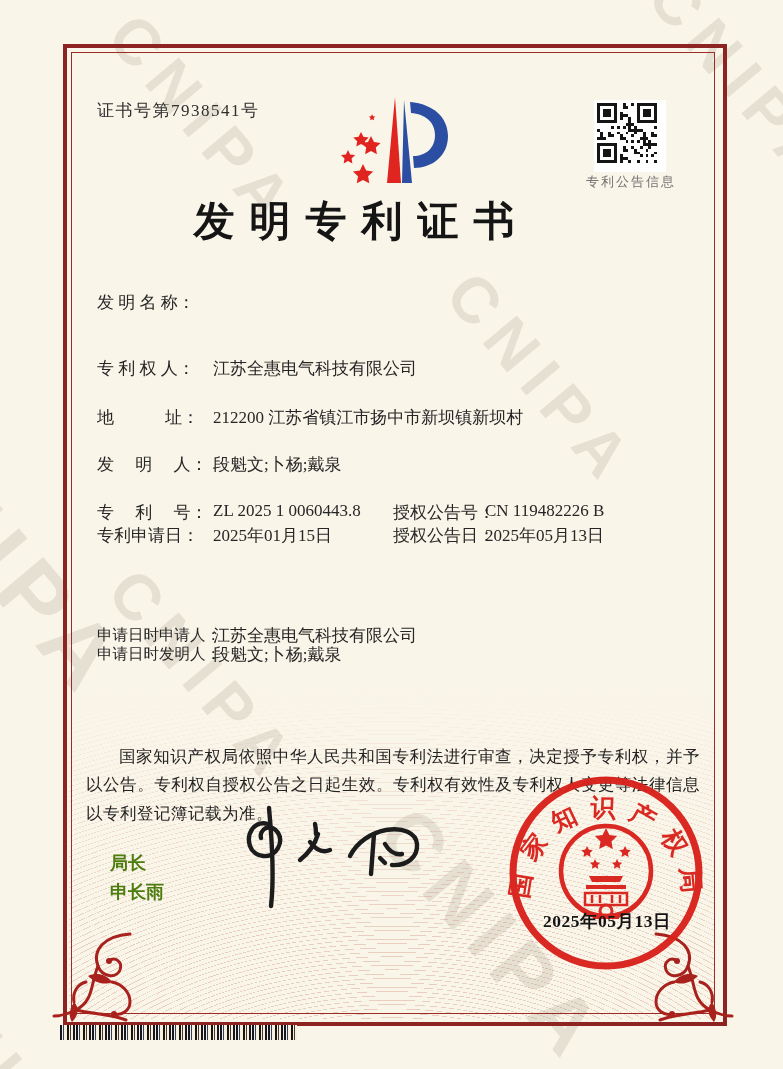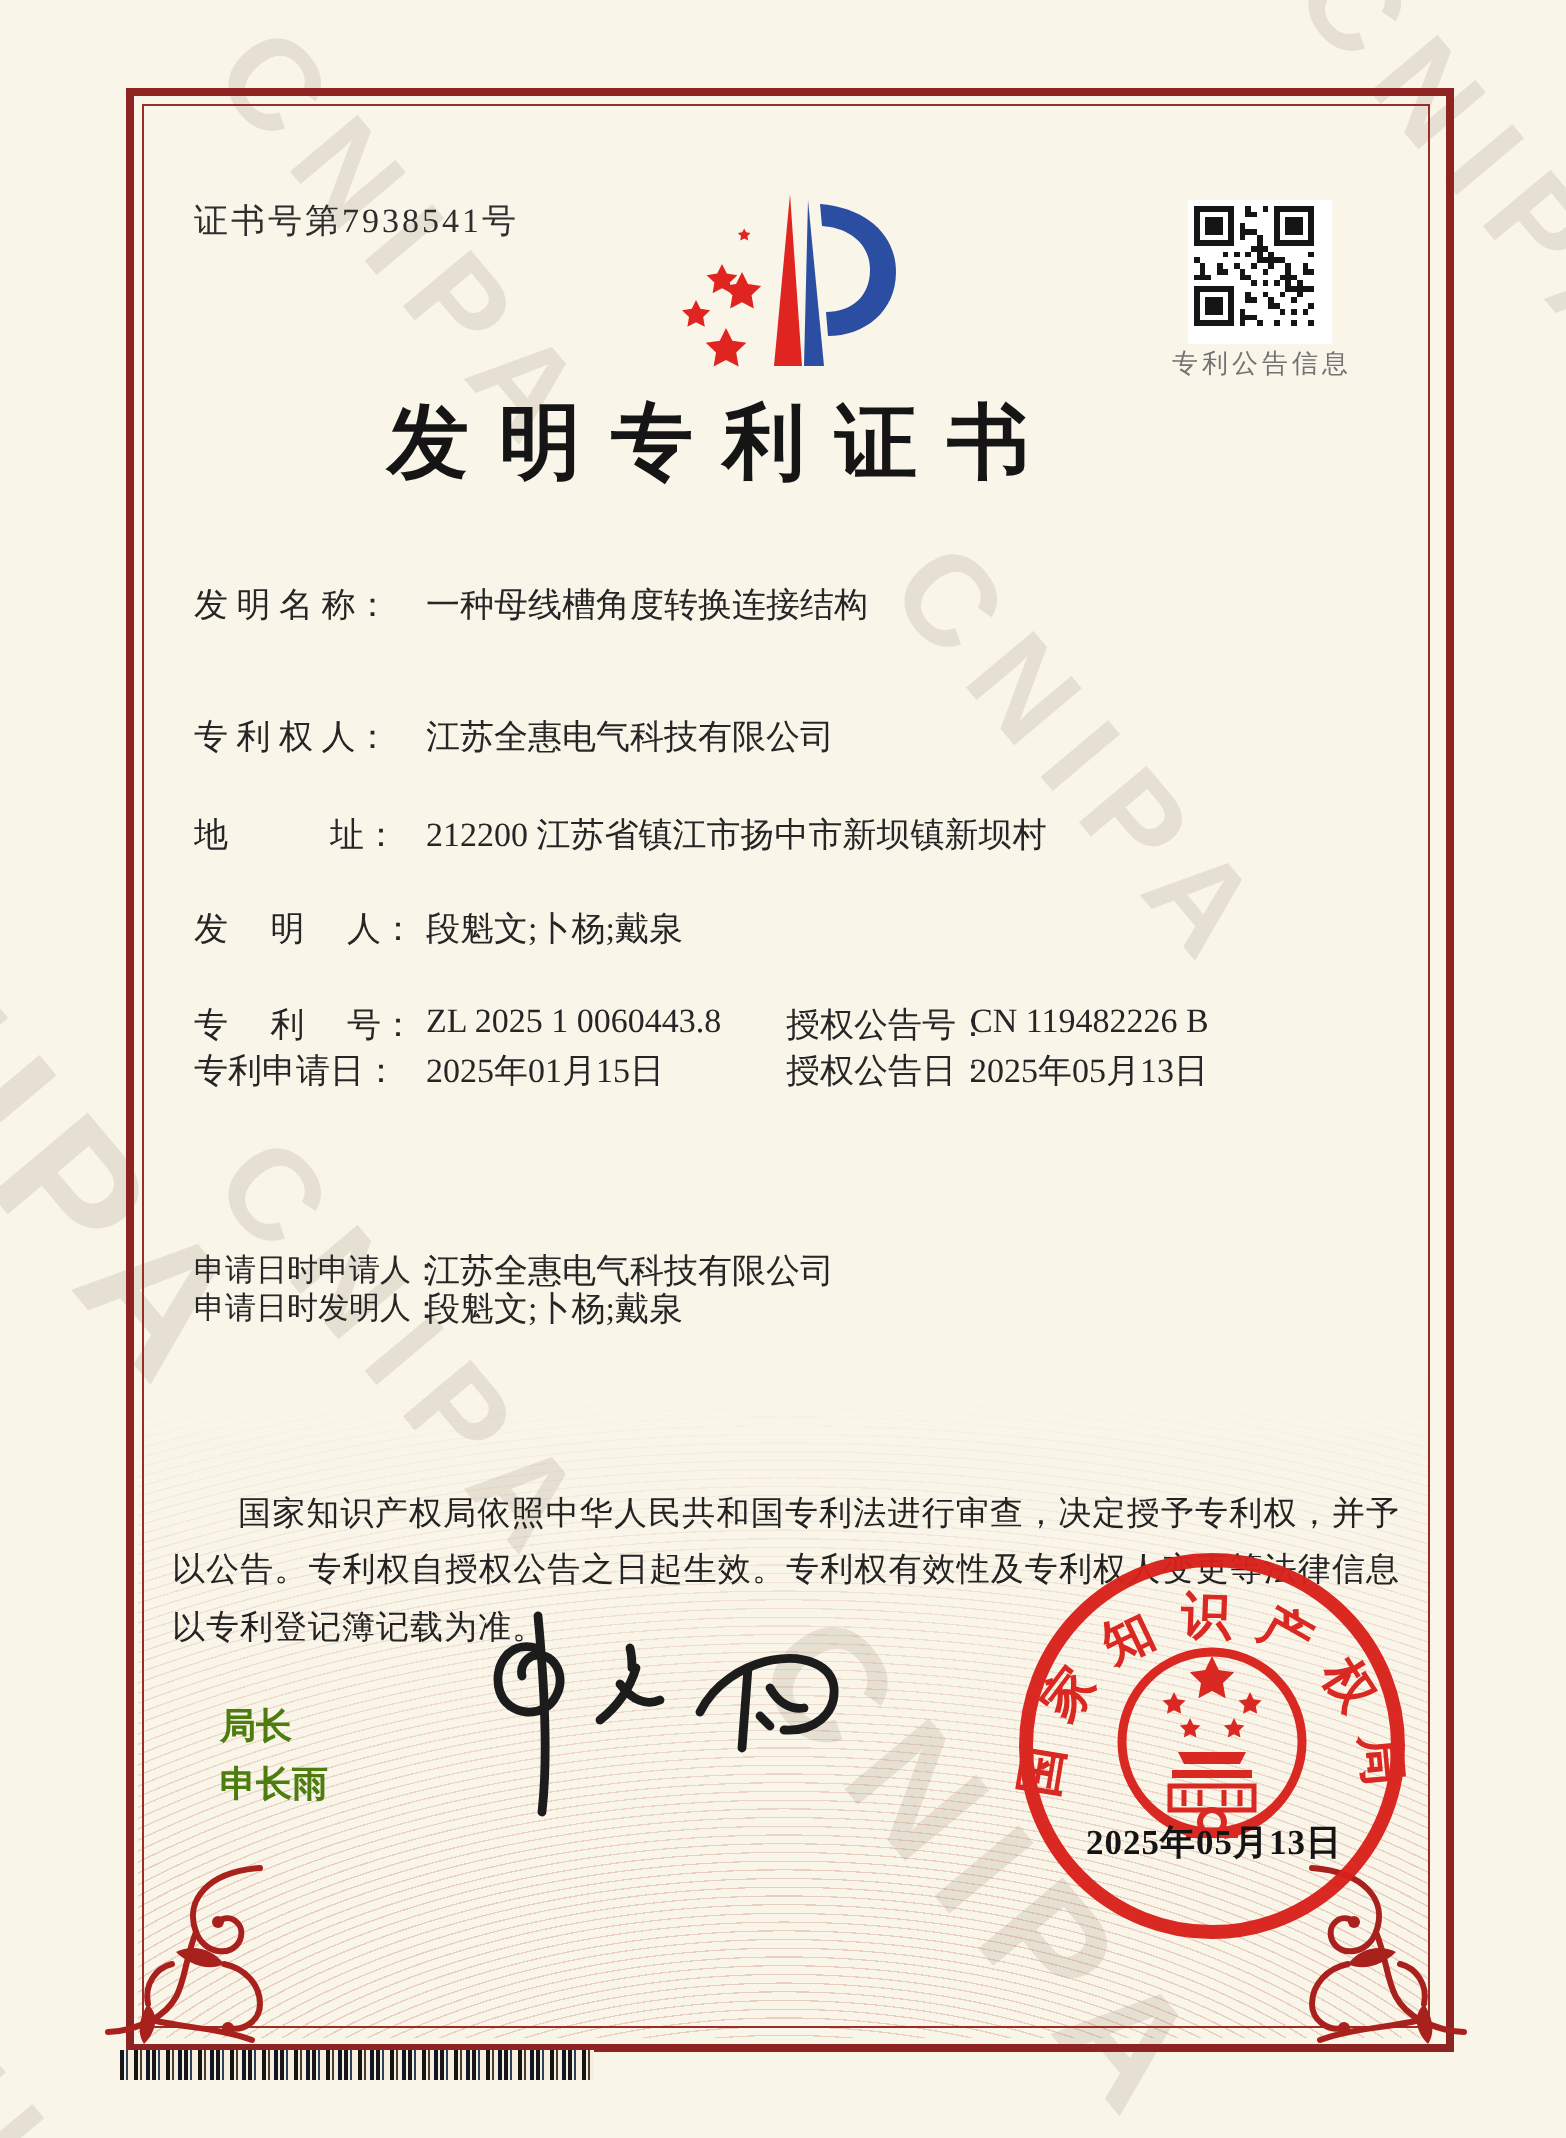--- a/index.html
+++ b/index.html
@@ -215,21 +215,20 @@
         <rect x="1" y="15" width="5" height="5" fill="#ffffff"></rect>
         <rect x="2" y="16" width="3" height="3" fill="#151515"></rect>
       </svg>
   </div>
   <div class="qr-caption">专利公告信息</div>
 
   <div class="title">发明专利证书</div>
 
   <div class="row" style="top:291px;">
     <span class="lbl">发 明 名 称：</span>
-    <span class="val">一种母线槽角度转换连接结构</span>
   </div>
   <div class="row" style="top:357px;">
     <span class="lbl">专 利 权 人：</span>
     <span class="val">江苏全惠电气科技有限公司</span>
   </div>
   <div class="row" style="top:406px;">
     <span class="lbl">地　　　址：</span>
     <span class="val">212200 江苏省镇江市扬中市新坝镇新坝村</span>
   </div>
   <div class="row" style="top:453px;">

